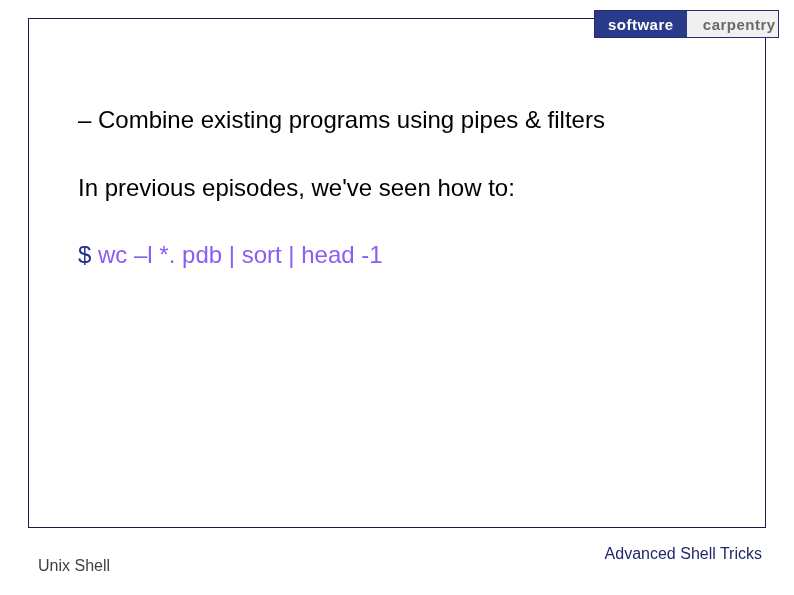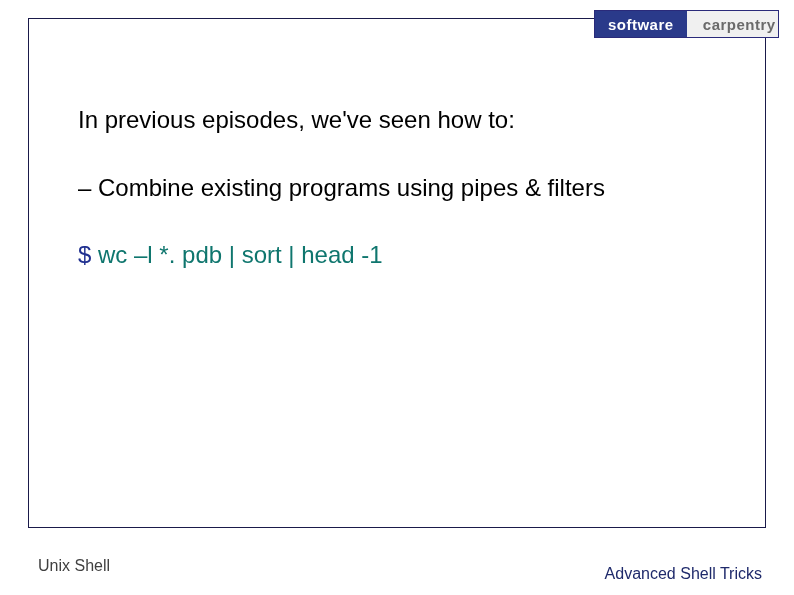--- a/index.html
+++ b/index.html
@@ -65,32 +65,32 @@
   }
   .line {
     font-size: 24px;
     color: #000000;
     line-height: 1.25;
   }
   .line1 { margin-bottom: 38px; }
   .line2 { margin-bottom: 38px; }
   .cmd { font-size: 24px; }
   .prompt { color: #203090; }
-  .command { color: #0f766e; }
+  .command { color: #8b5cf6; }
   .footer-left {
     position: absolute;
     left: 38px;
     bottom: 20px;
     font-size: 16px;
     color: #404040;
   }
   .footer-right {
     position: absolute;
     right: 32px;
-    bottom: 12px;
+    bottom: 32px;
     font-size: 16px;
     color: #1f2a6b;
     margin-top: 47px;
   }
 </style>
 </head>
 <body>
 
 <div class="slide">
 
@@ -99,22 +99,22 @@
   <div class="logo">
     <div class="logo-left">
       <span>software</span>
     </div>
     <div class="logo-right">
       <span>carpentry</span>
     </div>
   </div>
 
   <div class="content">
+    <div class="line line2">– Combine existing programs using pipes &amp; filters</div>
     <div class="line line1">In previous episodes, we've seen how to:</div>
-    <div class="line line2">– Combine existing programs using pipes &amp; filters</div>
     <div class="cmd">
       <span class="prompt">$ </span><span class="command">wc –l *. pdb | sort | head -1</span>
     </div>
   </div>
 
   <div class="footer-left">Unix Shell</div>
   <div class="footer-right">Advanced Shell Tricks</div>
 
 </div>
 

